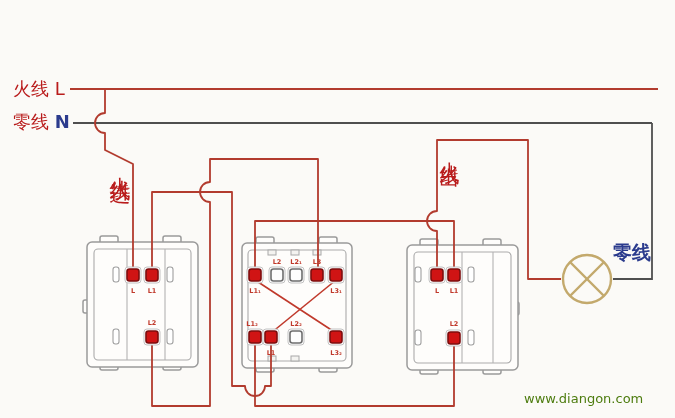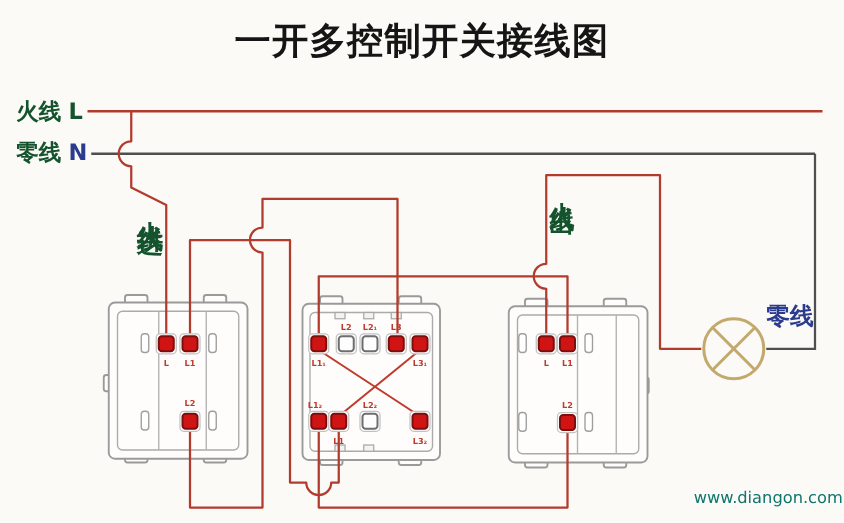--- a/index.html
+++ b/index.html
@@ -2,29 +2,29 @@
 <html><head>
 <meta charset="utf-8">
 <style>
   html,body{margin:0;padding:0;}
   #stage{position:relative;width:675px;height:418px;background:#fbfaf7;overflow:hidden;
          font-family:"DejaVu Sans","Liberation Sans",sans-serif;}
   #stage svg{position:absolute;left:0;top:0;}
   .overlay{position:absolute;white-space:nowrap;}
   #title{left:0;top:13px;width:100%;text-align:center;font-size:29px;font-weight:bold;
          color:#151515;letter-spacing:1px;}
-  .red-label{color:#14532d;font-weight:bold;}
+  .red-label{color:#b91c1c;font-weight:normal;}
   .navy{color:#2b3b8d;font-weight:bold;}
   #live-label{left:13px;top:77px;font-size:18px;}
   #neutral-label{left:13px;top:110px;font-size:18px;text-align:center;}
   .vtext{writing-mode:vertical-rl;text-orientation:upright;letter-spacing:3px;}
   #live-in-label{left:106px;top:160px;font-size:21px;}
   #live-out-label{left:437px;top:146px;font-size:20px;}
   #neutral-lamp-label{left:613px;top:240px;font-size:19px;}
-  #watermark{left:555px;top:391px;font-size:13px;color:#0f766e;}
+  #watermark{left:524px;top:391px;font-size:13px;color:#4d7c0f;}
   
   .bus-live{stroke:#b23b2e;stroke-width:2;fill:none;}
   .bus-neutral{stroke:#4f4f4f;stroke-width:2;fill:none;}
   .wire{stroke:#b23b2e;stroke-width:1.8;fill:none;stroke-linejoin:round;}
   .wire-dark{stroke:#4f4f4f;stroke-width:1.8;fill:none;}
   .xwire{stroke:#c0392b;stroke-width:1.6;fill:none;}
   .sw-part{fill:#fefdfb;stroke:#9a9a9a;stroke-width:1.5;}
   .sw-inner{fill:none;stroke:#ababab;stroke-width:1.1;}
   .sw-div{stroke:#b3b3b3;stroke-width:1.1;}
   .slot{fill:#ffffff;stroke:#9f9f9f;stroke-width:1.1;}
@@ -156,21 +156,20 @@
       <rect class="term-outer" x="446" y="267" width="16" height="16" rx="3"></rect>
       <rect class="term-on" x="448" y="269" width="12" height="12" rx="2.5"></rect>
       <rect class="term-outer" x="446" y="330" width="16" height="16" rx="3"></rect>
       <rect class="term-on" x="448" y="332" width="12" height="12" rx="2.5"></rect>
       <text class="tlabel" x="437" y="293">L</text>
       <text class="tlabel" x="454" y="293">L1</text>
       <text class="tlabel" x="454" y="326">L2</text>
     </g>
   </svg>
 
-  <div id="title" class="overlay">一开多控制开关接线图</div>
 
   <div id="live-label" class="overlay">
     <span class="red-label">火线</span>
     <span class="red-label">L</span>
   </div>
 
   <div id="neutral-label" class="overlay">
     <span class="red-label">零线</span>
     <span class="navy">N</span>
   </div>

